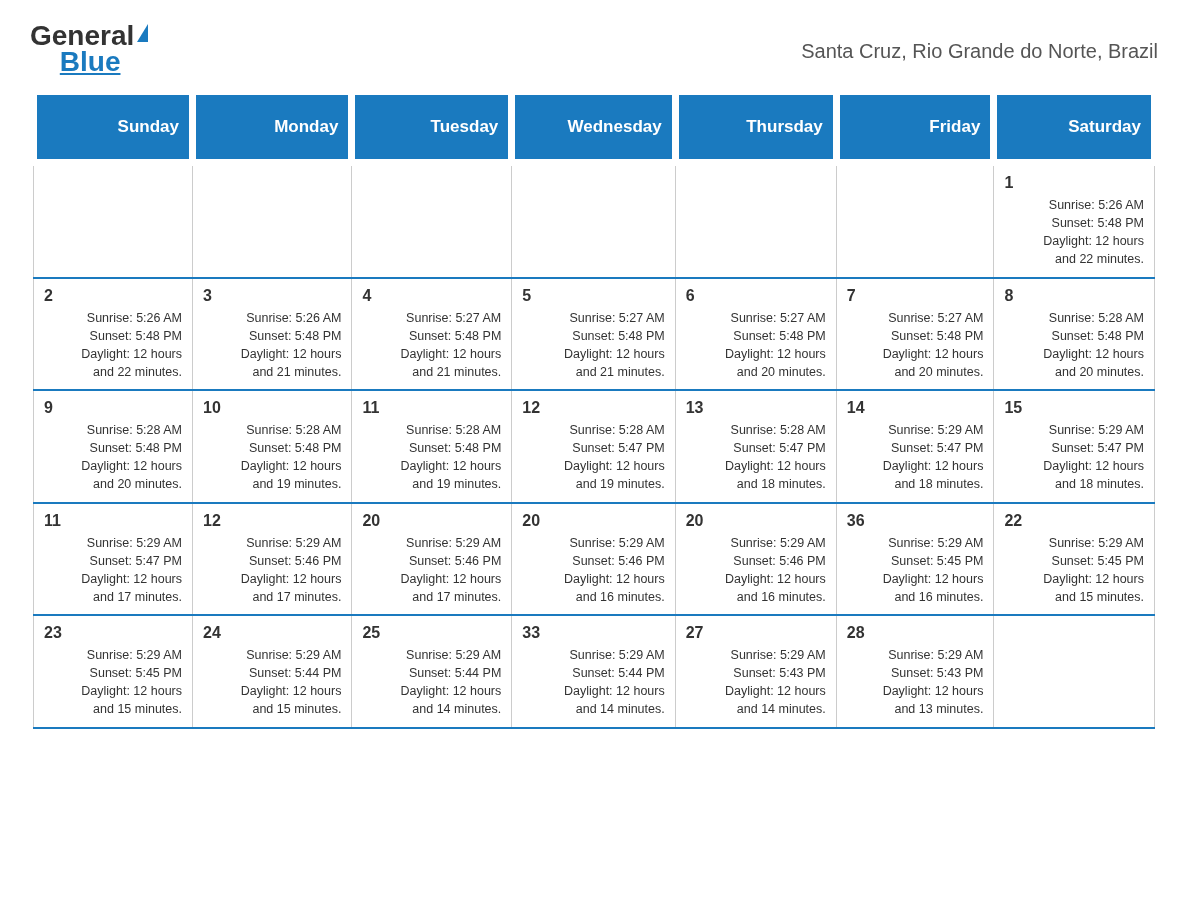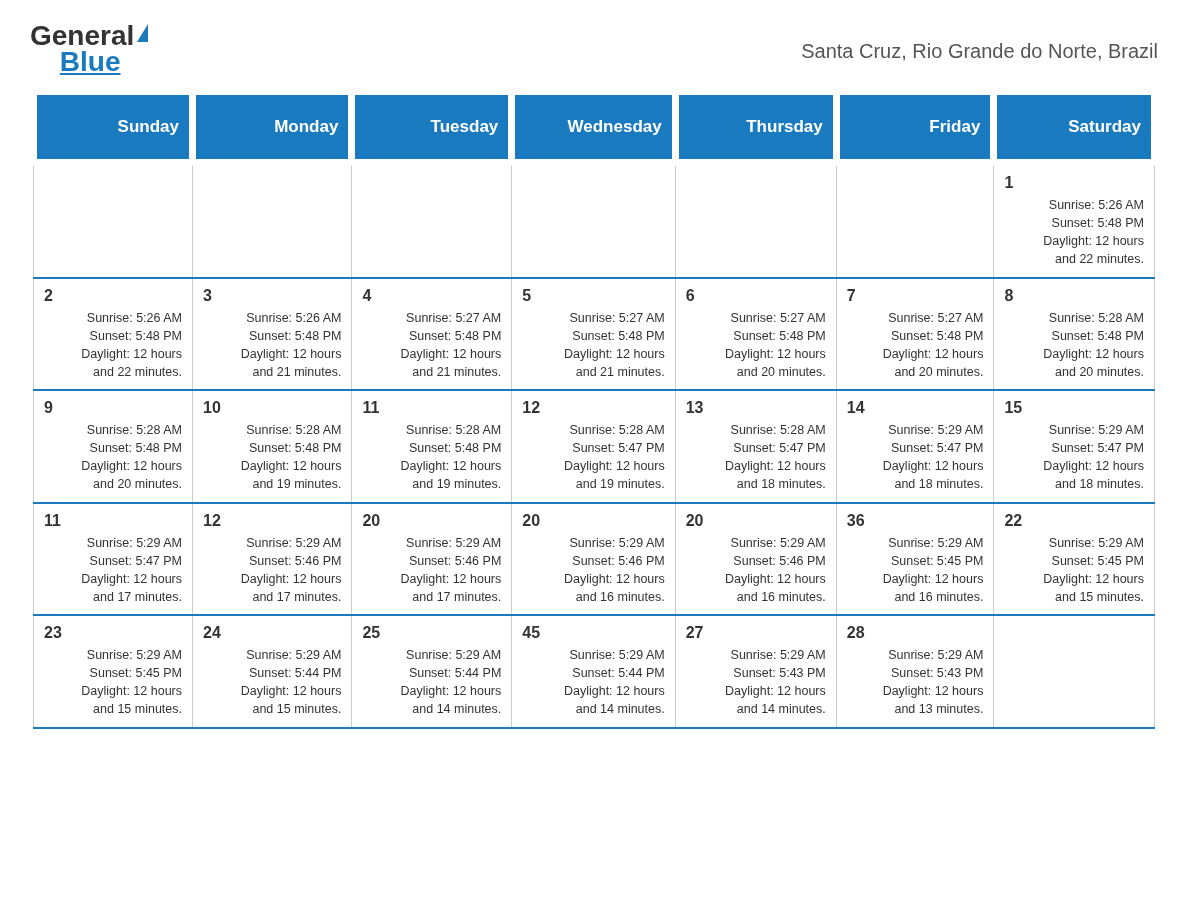--- a/index.html
+++ b/index.html
@@ -332,21 +332,21 @@
 and 15 minutes.</div>
         </td>
         <td>
           <div class="day-number">25</div>
           <div class="day-info" style="white-space: pre-line;">Sunrise: 5:29 AM
 Sunset: 5:44 PM
 Daylight: 12 hours
 and 14 minutes.</div>
         </td>
         <td>
-          <div class="day-number">45</div>
+          <div class="day-number">33</div>
           <div class="day-info" style="white-space: pre-line;">Sunrise: 5:29 AM
 Sunset: 5:44 PM
 Daylight: 12 hours
 and 14 minutes.</div>
         </td>
         <td>
           <div class="day-number">27</div>
           <div class="day-info" style="white-space: pre-line;">Sunrise: 5:29 AM
 Sunset: 5:43 PM
 Daylight: 12 hours

